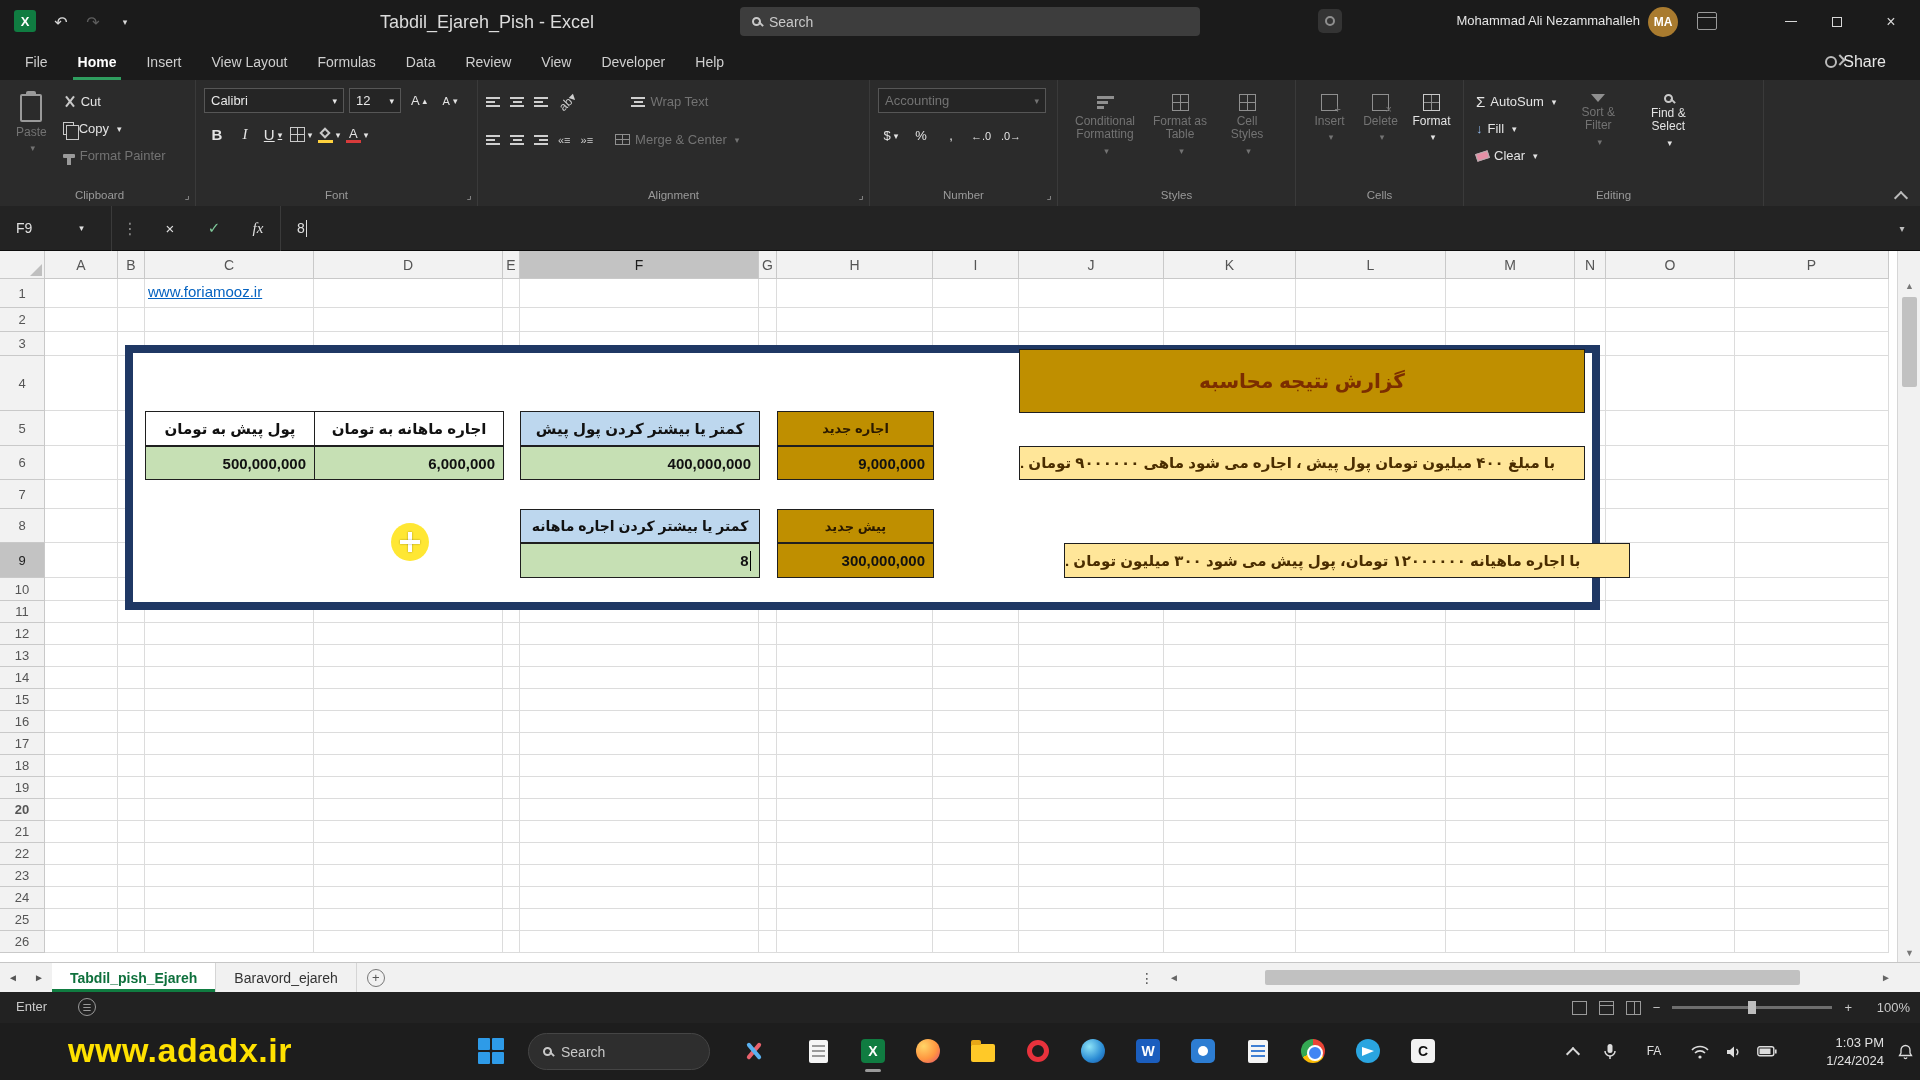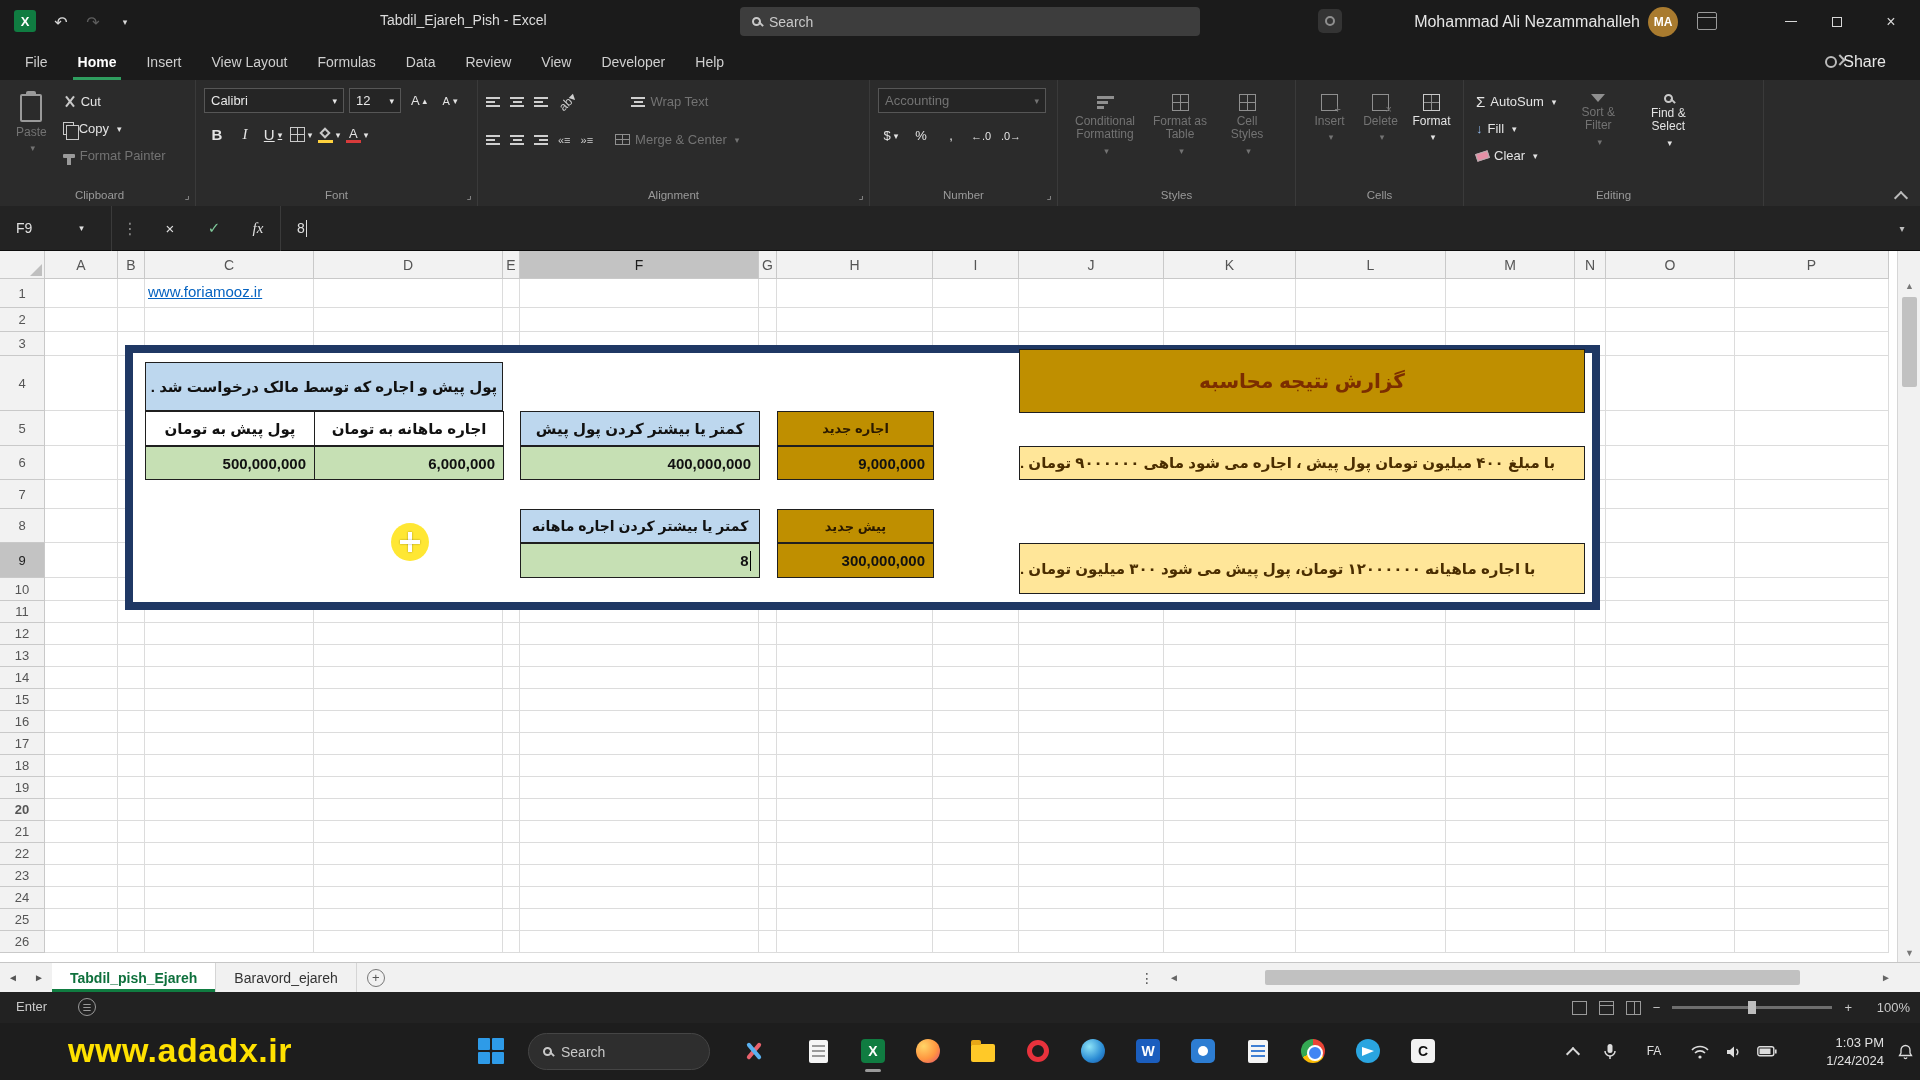--- a/index.html
+++ b/index.html
@@ -5,25 +5,25 @@
   * {margin:0;padding:0;box-sizing:border-box}
   html,body {width:1920px;height:1080px;overflow:hidden;background:#fff;
     font-family:"Liberation Sans","DejaVu Sans",sans-serif;}
   .screen {position:relative;width:1920px;height:1080px;background:#fff;}
 
   
   .titlebar {position:absolute;left:0;top:0;width:1920px;height:43px;background:#1b1b1b;color:#e4e4e4;font-size:14px;}
   .titlebar .appicon {position:absolute;left:14px;top:10px;width:22px;height:22px;background:#107C41;border-radius:3px;color:#fff;font-weight:bold;font-size:13px;display:flex;align-items:center;justify-content:center;}
   .qbtn {position:absolute;top:10px;width:26px;height:24px;display:flex;align-items:center;justify-content:center;color:#d8d8d8;font-size:16px;}
   .qbtn.dim {color:#5f5f5f;}
-  .tb-title {position:absolute;left:380px;top:12px;color:#dcdcdc;font-size:14px;white-space:nowrap;}
+  .tb-title {position:absolute;left:380px;top:12px;color:#dcdcdc;font-size:18px;white-space:nowrap;}
   .tb-search {position:absolute;left:740px;top:7px;width:460px;height:29px;background:#3d3d3d;border-radius:4px;display:flex;align-items:center;padding-left:12px;gap:8px;color:#c9c9c9;}
   .capture {position:absolute;left:1318px;top:9px;width:24px;height:24px;border-radius:5px;background:#343434;display:flex;align-items:center;justify-content:center;}
   .capture i {width:10px;height:10px;border:2px solid #8f8f8f;border-radius:50%;}
-  .tb-user {position:absolute;right:280px;top:13px;font-size:16px;color:#e6e6e6;white-space:nowrap;}
+  .tb-user {position:absolute;right:280px;top:13px;font-size:13px;color:#e6e6e6;white-space:nowrap;}
   .tb-avatar {position:absolute;left:1648px;top:7px;width:30px;height:30px;border-radius:50%;background:#A97B2F;color:#fff;font-size:12px;font-weight:bold;display:flex;align-items:center;justify-content:center;}
   .ribbonopts {position:absolute;left:1697px;top:12px;width:20px;height:18px;border:1px solid #9a9a9a;border-radius:2px;background:linear-gradient(#9a9a9a,#9a9a9a) 0 4px/100% 1px no-repeat;}
   .wbtn {position:absolute;top:0;width:46px;height:43px;display:flex;align-items:center;justify-content:center;color:#d8d8d8;}
   .wmin i {display:block;width:12px;border-top:1px solid #d8d8d8;}
   .wmax i {display:block;width:10px;height:10px;border:1px solid #d8d8d8;}
   .wclose {font-size:16px;}
 
   
   .ribbontabs {position:absolute;left:0;top:43px;width:1920px;height:37px;background:#1b1b1b;display:flex;align-items:stretch;padding-left:10px;color:#cfcfcf;font-size:14px;}
   .rtab {padding:0 15px;display:flex;align-items:center;position:relative;cursor:default;}
@@ -585,21 +585,20 @@
         <div class="hline" style="top: 629px;"></div>
         <div class="hline" style="top: 651px;"></div>
         <div class="hline" style="top: 673px;"></div>
       </div>
 
     <div class="ov navybox"></div>
     <div class="ov navyinner"></div>
 
     <a class="hlink">www.foriamooz.ir</a>
 
-    <div class="cellbox ctr bg-blue" dir="rtl" lang="fa" style="left:145px;top:111px;width:358px;height:49px">پول پیش و اجاره که توسط مالک درخواست شد .</div>
 
     <div class="cellbox ctr" dir="rtl" lang="fa" style="left:145px;top:160px;width:170px;height:35px;background:#fff">پول پیش به تومان</div>
     <div class="cellbox ctr" dir="rtl" lang="fa" style="left:314px;top:160px;width:190px;height:35px;background:#fff">اجاره ماهانه به تومان</div>
     <div class="cellbox num bg-green" style="left:145px;top:195px;width:170px;height:34px">500,000,000</div>
     <div class="cellbox num bg-green" style="left:314px;top:195px;width:190px;height:34px">6,000,000</div>
 
     <div class="cellbox ctr bg-blue" dir="rtl" lang="fa" style="left:520px;top:160px;width:240px;height:35px">کمتر یا بیشتر کردن پول پیش</div>
     <div class="cellbox num bg-green" style="left:520px;top:195px;width:240px;height:34px">400,000,000</div>
 
     <div class="cellbox ctr bg-gold goldlbl" dir="rtl" lang="fa" style="left:777px;top:160px;width:157px;height:35px">اجاره جدید</div>
@@ -609,21 +608,21 @@
     <div class="cellbox num bg-green" style="left:520px;top:292px;width:240px;height:35px;border-width:1.5px">
         <span>8</span>
         <span class="txtcursor"></span>
       </div>
 
     <div class="cellbox ctr bg-gold goldlbl" dir="rtl" lang="fa" style="left:777px;top:258px;width:157px;height:34px">پیش جدید</div>
     <div class="cellbox num bg-gold" style="left:777px;top:292px;width:157px;height:35px">300,000,000</div>
 
     <div class="cellbox ctr bg-gold reporthdr" dir="rtl" lang="fa" style="left:1019px;top:98px;width:566px;height:64px">گزارش نتیجه محاسبه</div>
     <div class="cellbox ylw bg-lyellow" dir="rtl" lang="fa" style="left:1019px;top:195px;width:566px;height:34px">با مبلغ ۴۰۰ میلیون تومان پول پیش ، اجاره می شود ماهی ۹۰۰۰۰۰۰ تومان .</div>
-    <div class="cellbox ylw bg-lyellow" dir="rtl" lang="fa" style="left:1019px;top:292px;width:566px;height:51px">با اجاره ماهیانه ۱۲۰۰۰۰۰۰ تومان، پول پیش می شود ۳۰۰ میلیون تومان .</div>
+    <div class="cellbox ylw bg-lyellow" dir="rtl" lang="fa" style="left:1064px;top:292px;width:566px;height:35px">با اجاره ماهیانه ۱۲۰۰۰۰۰۰ تومان، پول پیش می شود ۳۰۰ میلیون تومان .</div>
 
     <div class="cursorring"></div>
 
     <div class="vscroll">
       <span class="varr" style="top:30px">▲</span>
       <span class="vthumb"></span>
       <span class="varr" style="bottom:4px">▼</span>
     </div>
   </div>
 

